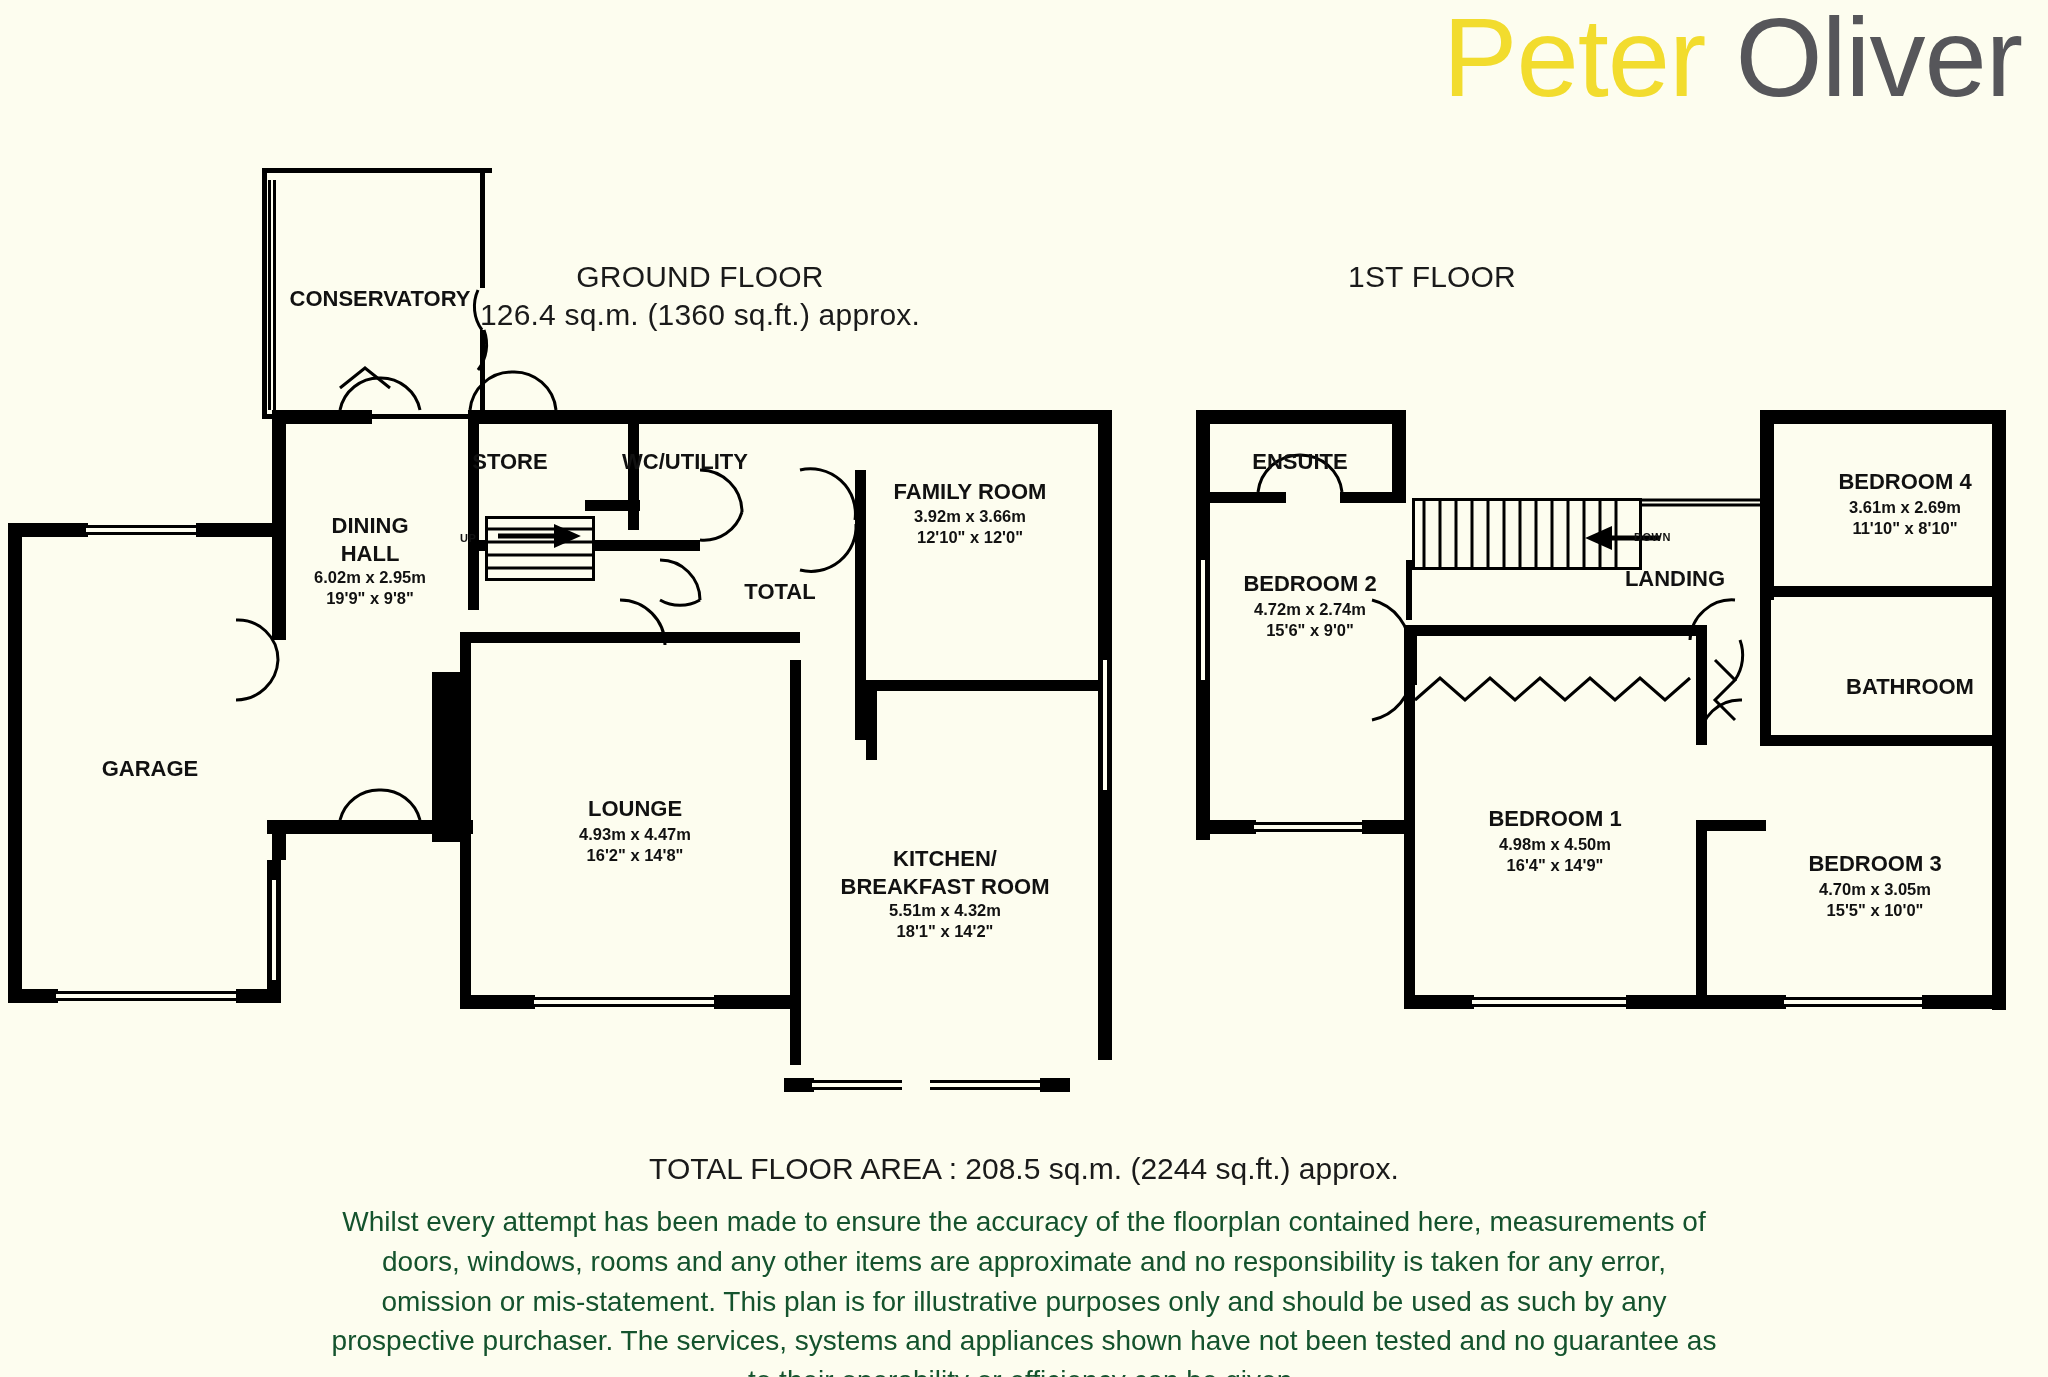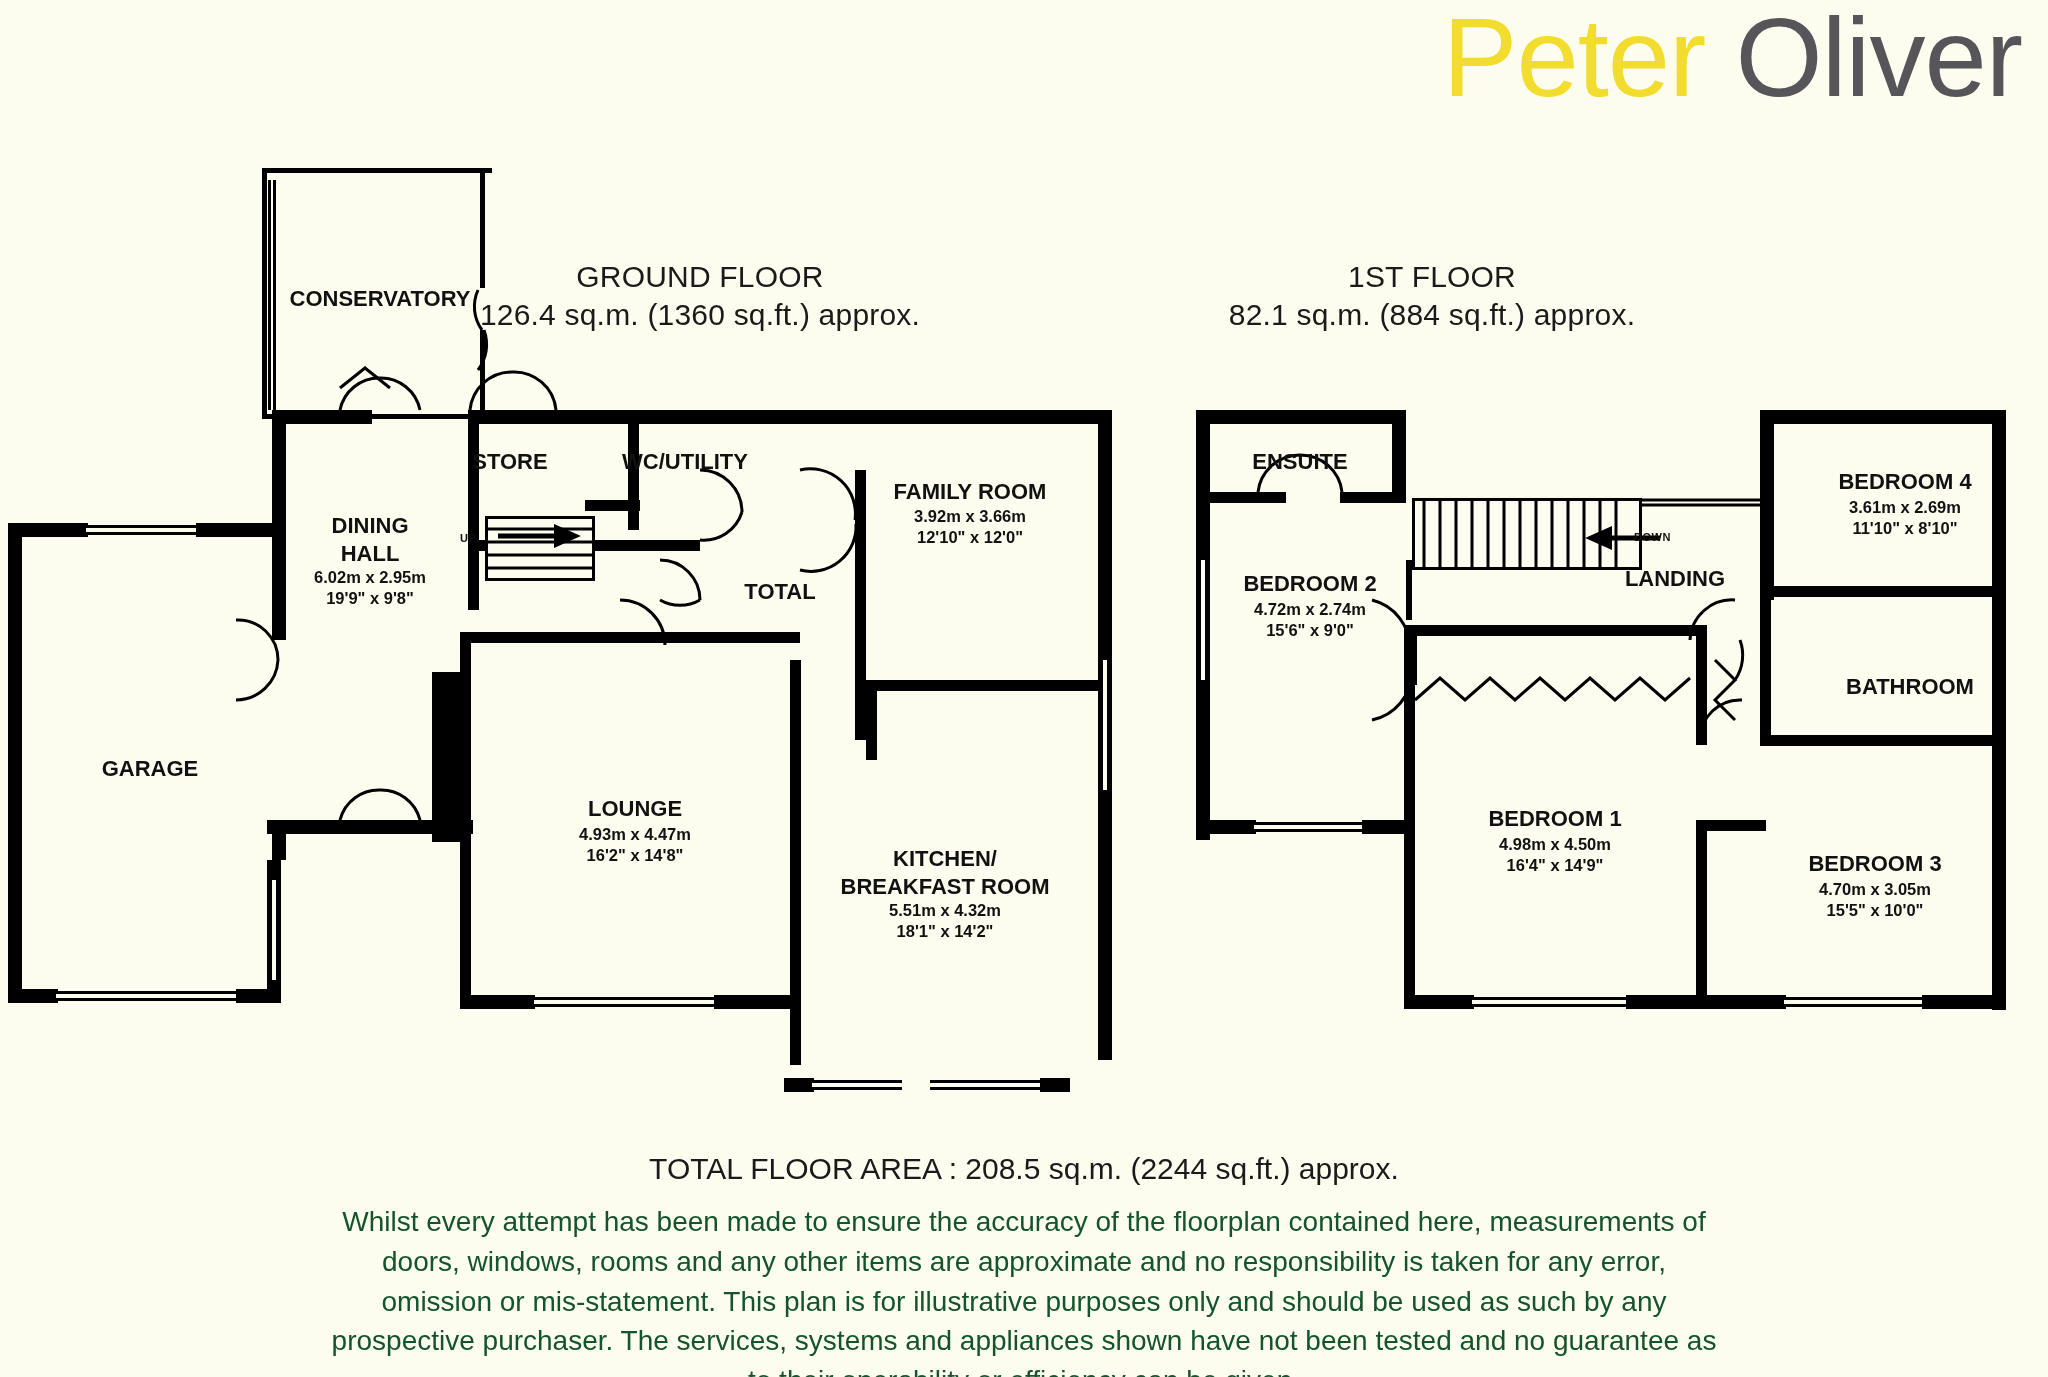--- a/index.html
+++ b/index.html
@@ -135,21 +135,20 @@
     <span class="b2" style="color: rgb(86, 86, 90);">Oliver</span>
   </div>
 
   <div class="floor-title" style="left:400px; top:258px; width:600px;">
     <span class="t1">GROUND FLOOR</span>
     <span class="t2">126.4 sq.m. (1360 sq.ft.) approx.</span>
   </div>
 
   <div class="floor-title" style="left:1132px; top:258px; width:600px;">
     <span class="t1">1ST FLOOR</span>
-    <span class="t2">82.1 sq.m. (884 sq.ft.) approx.</span>
   </div>
 
   <div class="wall" style="left:262px; top:168px; width:230px; height:5px;"></div>
   <div class="wall" style="left:262px; top:168px; width:5px; height:250px;"></div>
   <div class="win v" style="left:268px; top:180px; width:8px; height:230px;"></div>
   <div class="wall" style="left:480px; top:168px; width:5px; height:120px;"></div>
   <div class="wall" style="left:480px; top:330px; width:5px; height:88px;"></div>
   <div class="wall" style="left:262px; top:414px; width:230px; height:5px;"></div>
 
   <div class="wall" style="left:272px; top:410px; width:100px; height:14px;"></div>

